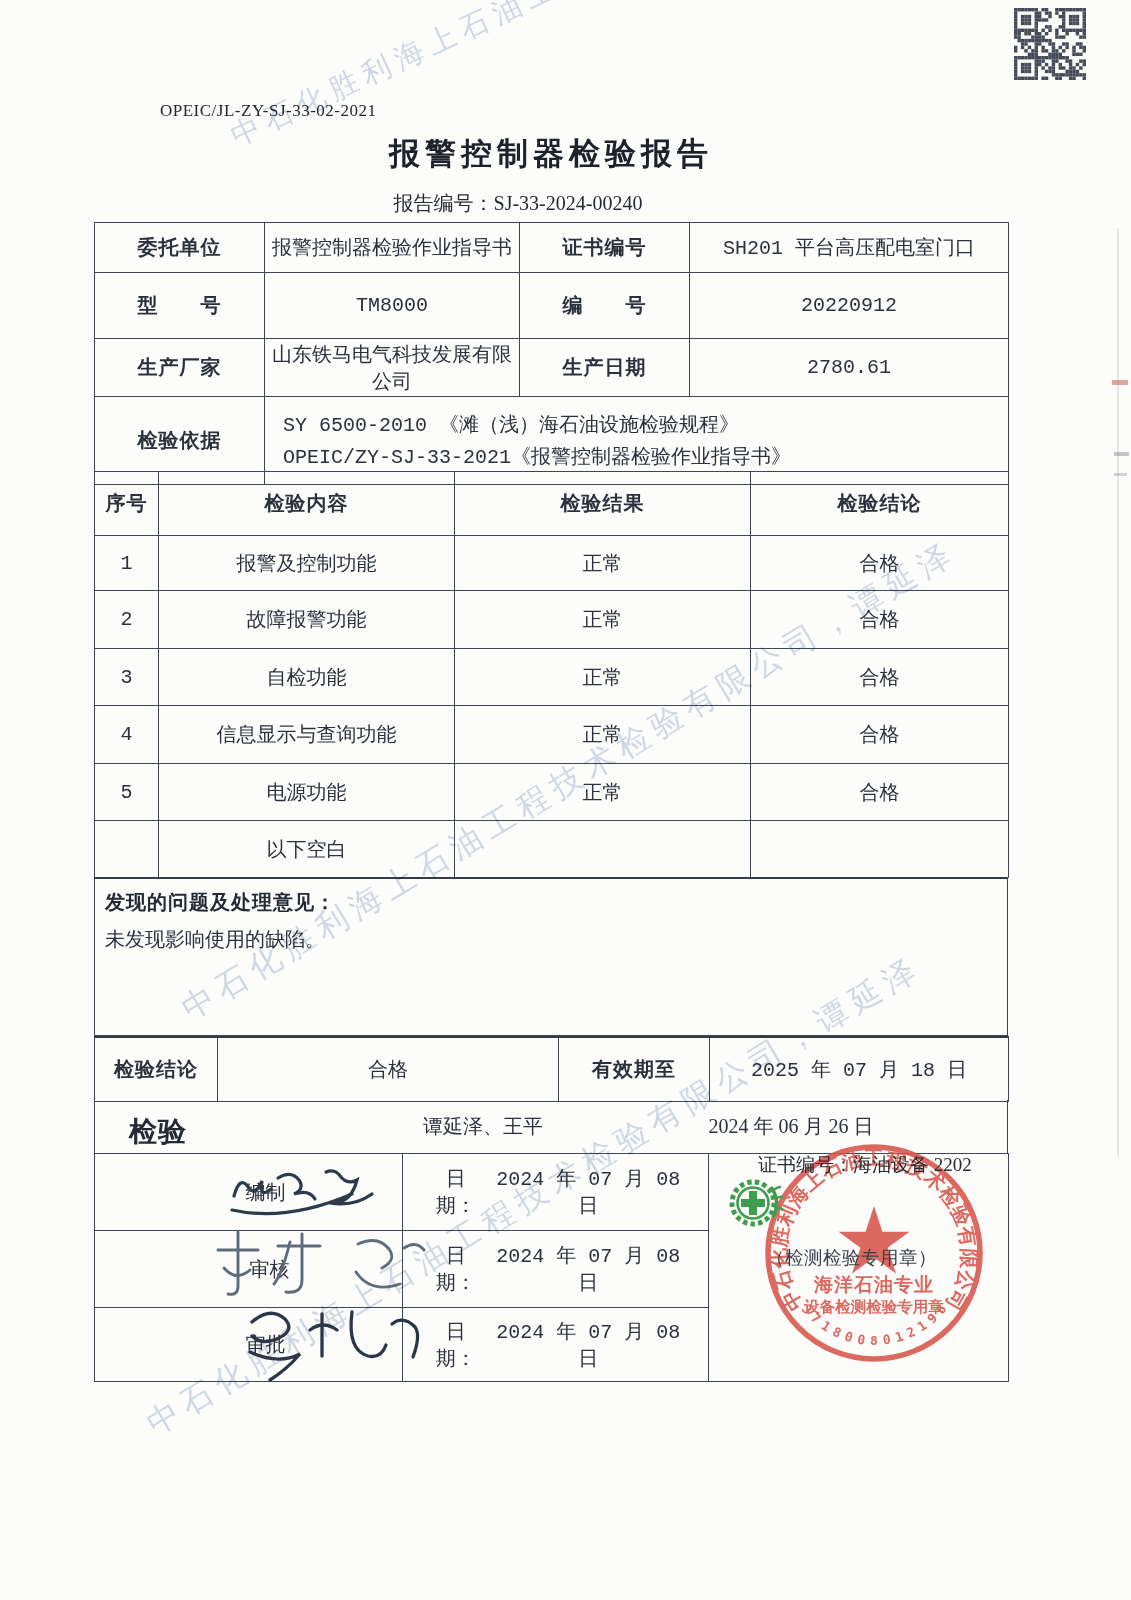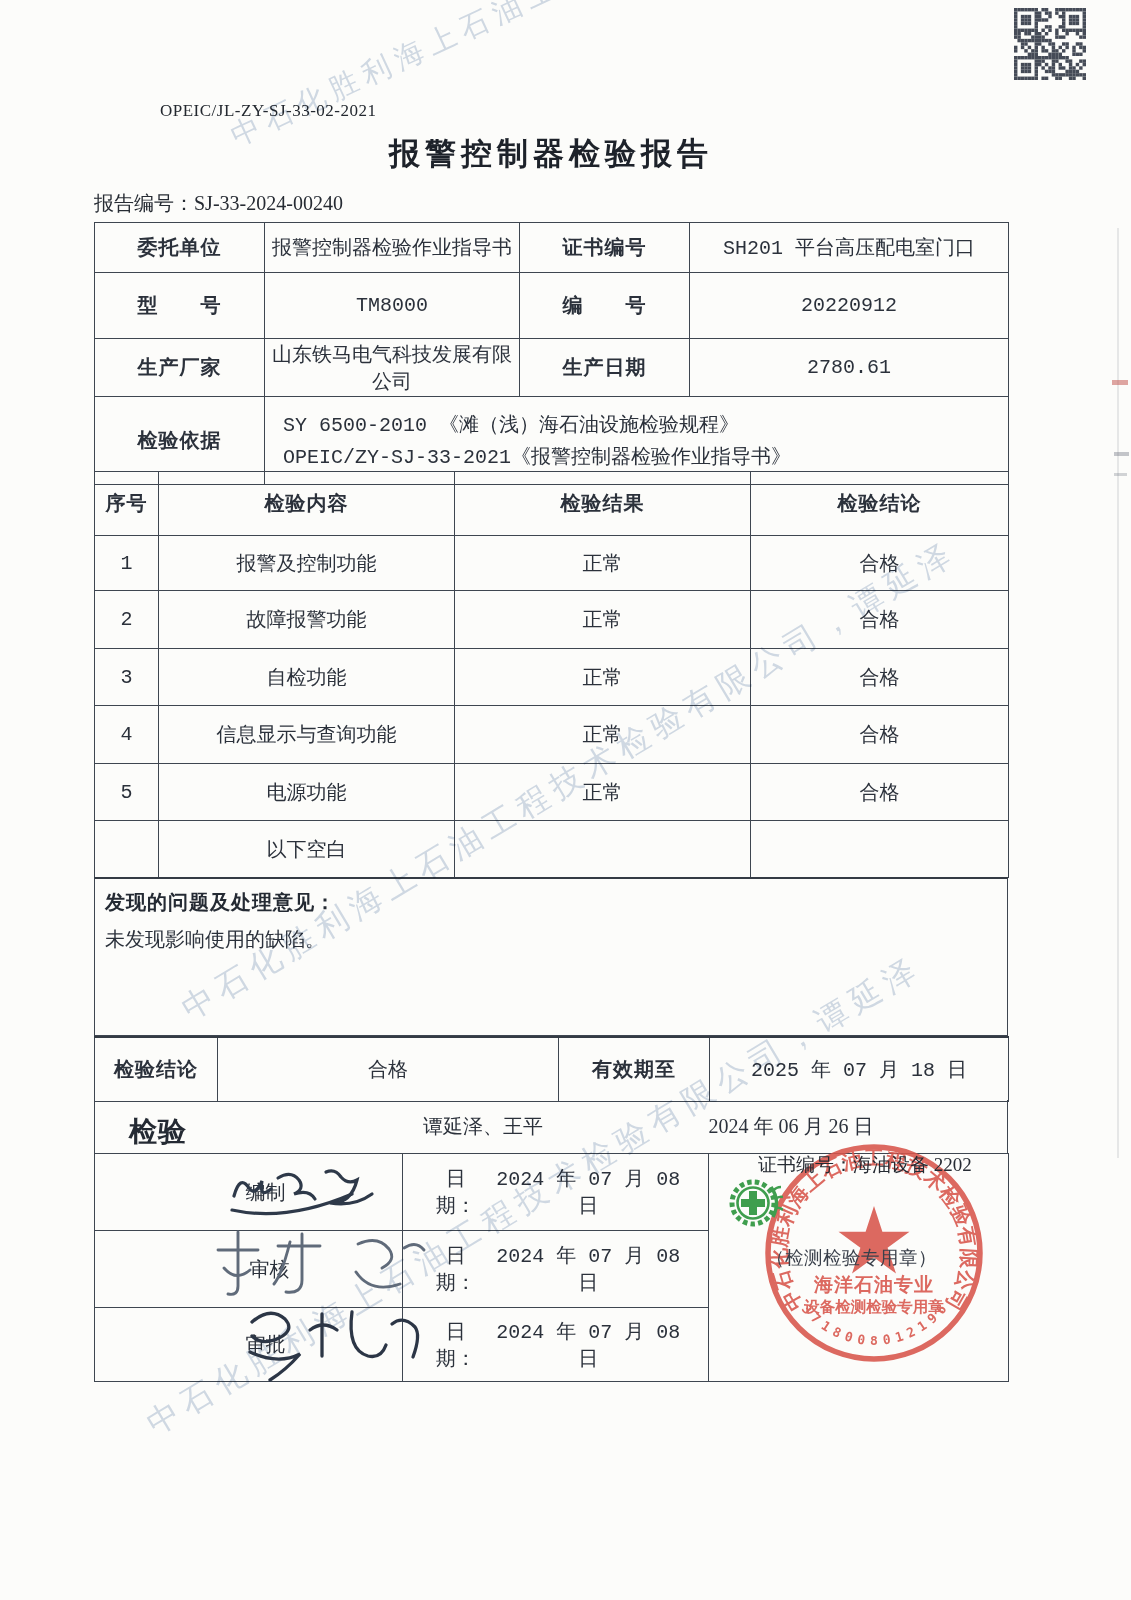--- a/index.html
+++ b/index.html
@@ -6,21 +6,21 @@
   .page{
     position:relative;width:1131px;height:1600px;margin:0 auto;
     background:#fcfcfa;overflow:hidden;
     font-family:"Liberation Serif","DejaVu Serif",serif;
     color:#2b313b;
   }
   
   .doc-code{position:absolute;left:160px;top:101px;font-size:17px;letter-spacing:.5px;color:#23282f;}
   .title{position:absolute;left:94px;top:133px;width:914px;text-align:center;
          font-size:31px;font-weight:bold;letter-spacing:5px;color:#1d222a;}
-  .report-no{position:absolute;left:94px;top:190px;width:848px;text-align:left;font-size:20px;color:#262b33;}
+  .report-no{position:absolute;left:94px;top:190px;width:848px;text-align:center;font-size:20px;color:#262b33;}
   
   table.t{position:absolute;border-collapse:collapse;table-layout:fixed;background:transparent;z-index:3;}
   table.t td{border:1.6px solid #3e4650;padding:0;vertical-align:middle;text-align:center;
              font-size:20px;color:#2b313b;overflow:hidden;font-family:Liberation Mono, monospace;}
   td.lab{font-family:"Liberation Sans","DejaVu Sans",sans-serif;font-weight:bold;color:#242a33;letter-spacing:1px;}
   td.left{text-align:left;}
   .basis-line{margin:5px 0 5px 18px;text-align:left;font-size:20px;}
   
   .problems{position:absolute;left:94px;top:877px;width:914px;height:159px;box-sizing:border-box;
             border:1.6px solid #3e4650;border-top:2.6px solid #343b44;z-index:3;}

